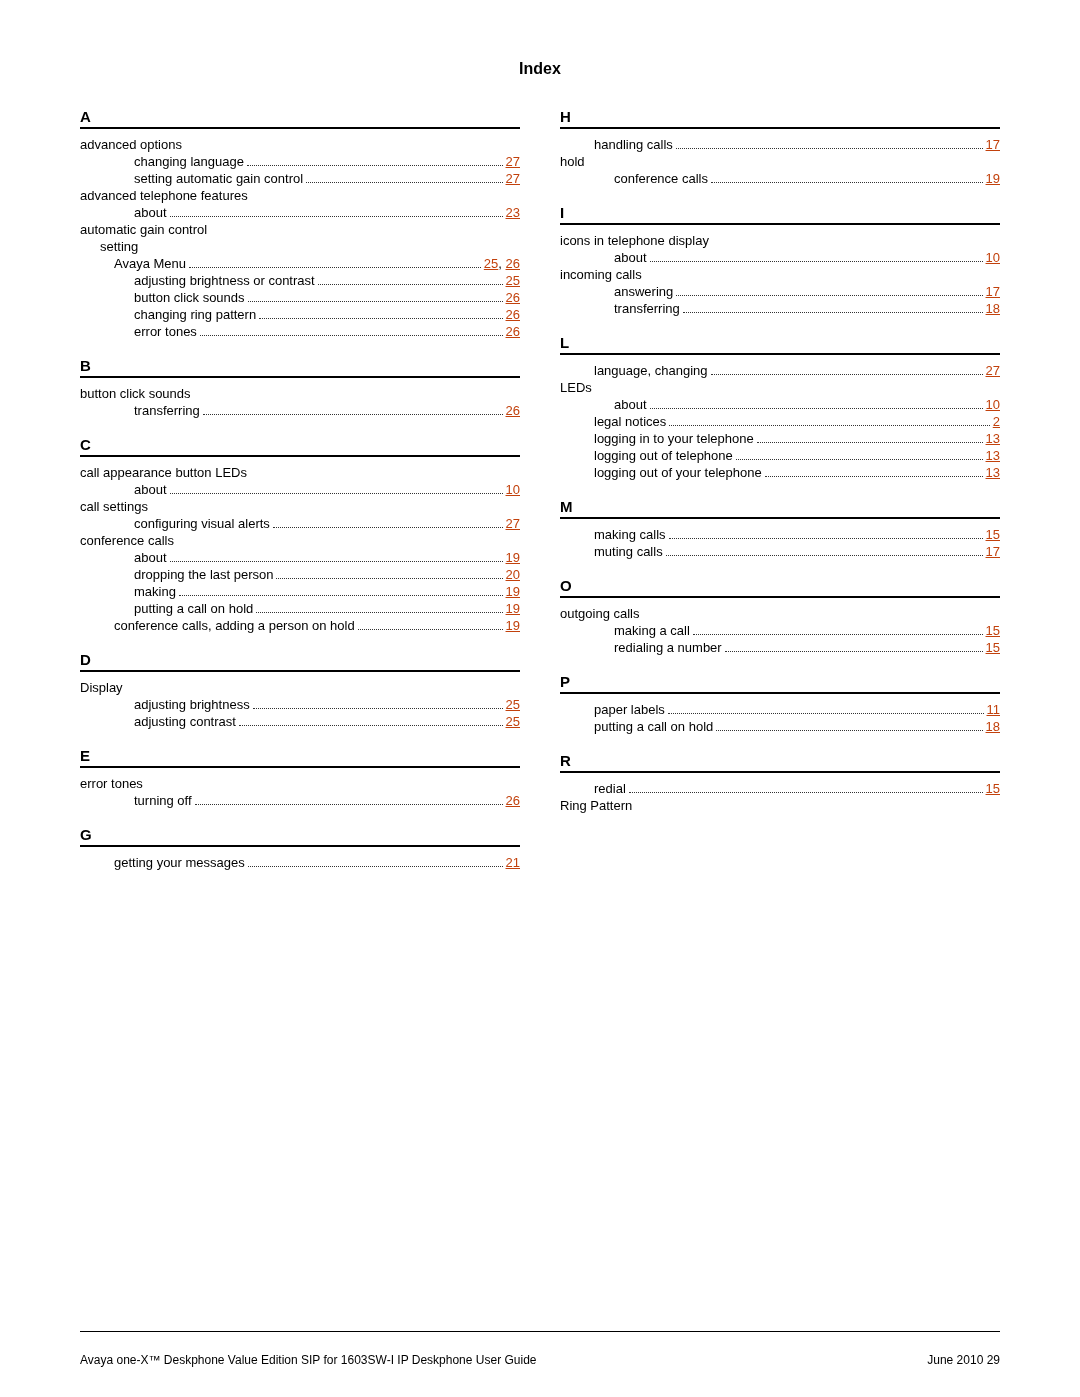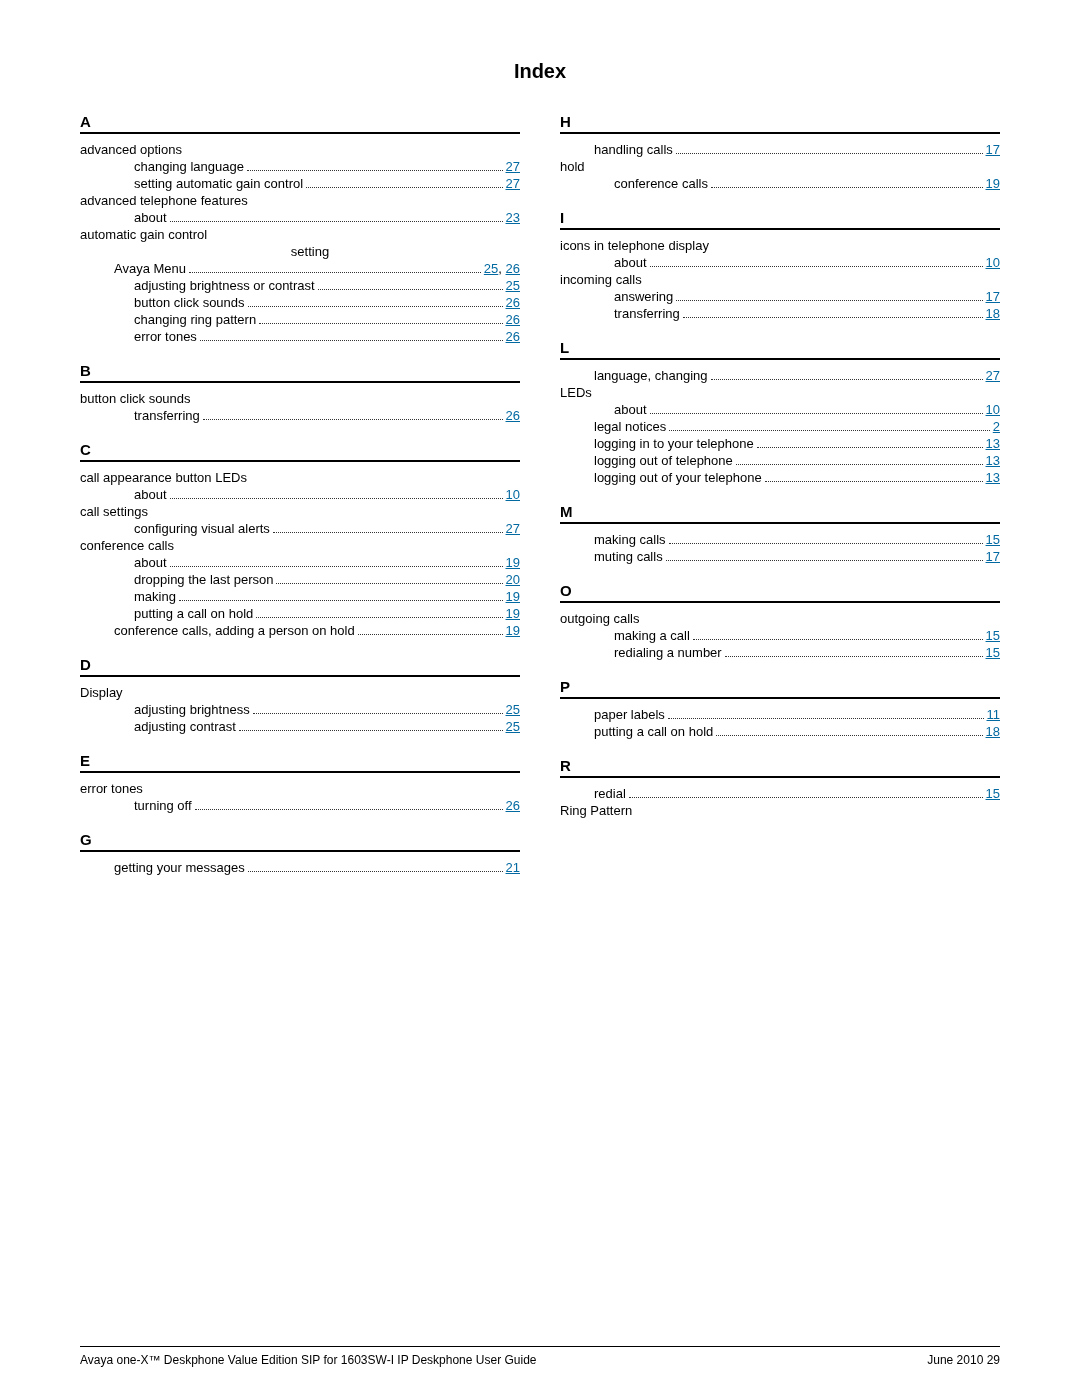--- a/index.html
+++ b/index.html
@@ -7,21 +7,21 @@
       font-family: Arial, Helvetica, sans-serif;
       font-size: 13px;
       color: #000;
       background: #fff;
       width: 1080px;
       min-height: 1397px;
       padding: 60px 80px 60px 80px;
     }
     h1.page-title {
       text-align: center;
-      font-size: 20px;
+      font-size: 16px;
       font-weight: bold;
       margin-bottom: 30px;
     }
     .two-col {
       display: flex;
       gap: 40px;
     }
     .col {
       flex: 1;
     }
@@ -41,44 +41,44 @@
     }
     .footer {
       position: fixed;
       bottom: 30px;
       left: 80px;
       right: 80px;
       display: flex;
       justify-content: space-between;
       font-size: 12px;
       border-top: 1px solid #000;
-      padding-top: 6px;
+      padding-top: 21px;
     }
     
     .leader-row {
       display: flex;
       align-items: baseline;
       margin-bottom: 2px;
       margin-left: 34px;
     }
     .leader-text {
       white-space: nowrap;
     }
     .leader-fill {
       flex: 1;
       overflow: hidden;
       margin: 0 3px 2px 3px;
       border-bottom: 1px dotted #333;
       min-width: 10px;
     }
     .leader-page a {
-      color: #0369a1;
+      color: #c2410c;
       text-decoration: underline;
     }
-    .indent1 { padding-left: 20px; text-align: center; }
+    .indent1 { padding-left: 20px; }
   </style>
 </head>
 <body>
 
 <h1 class="page-title">Index</h1>
 
 <div class="two-col">
   <div class="col" id="left-col">
       <div class="section">
       <span class="section-letter">A</span>

